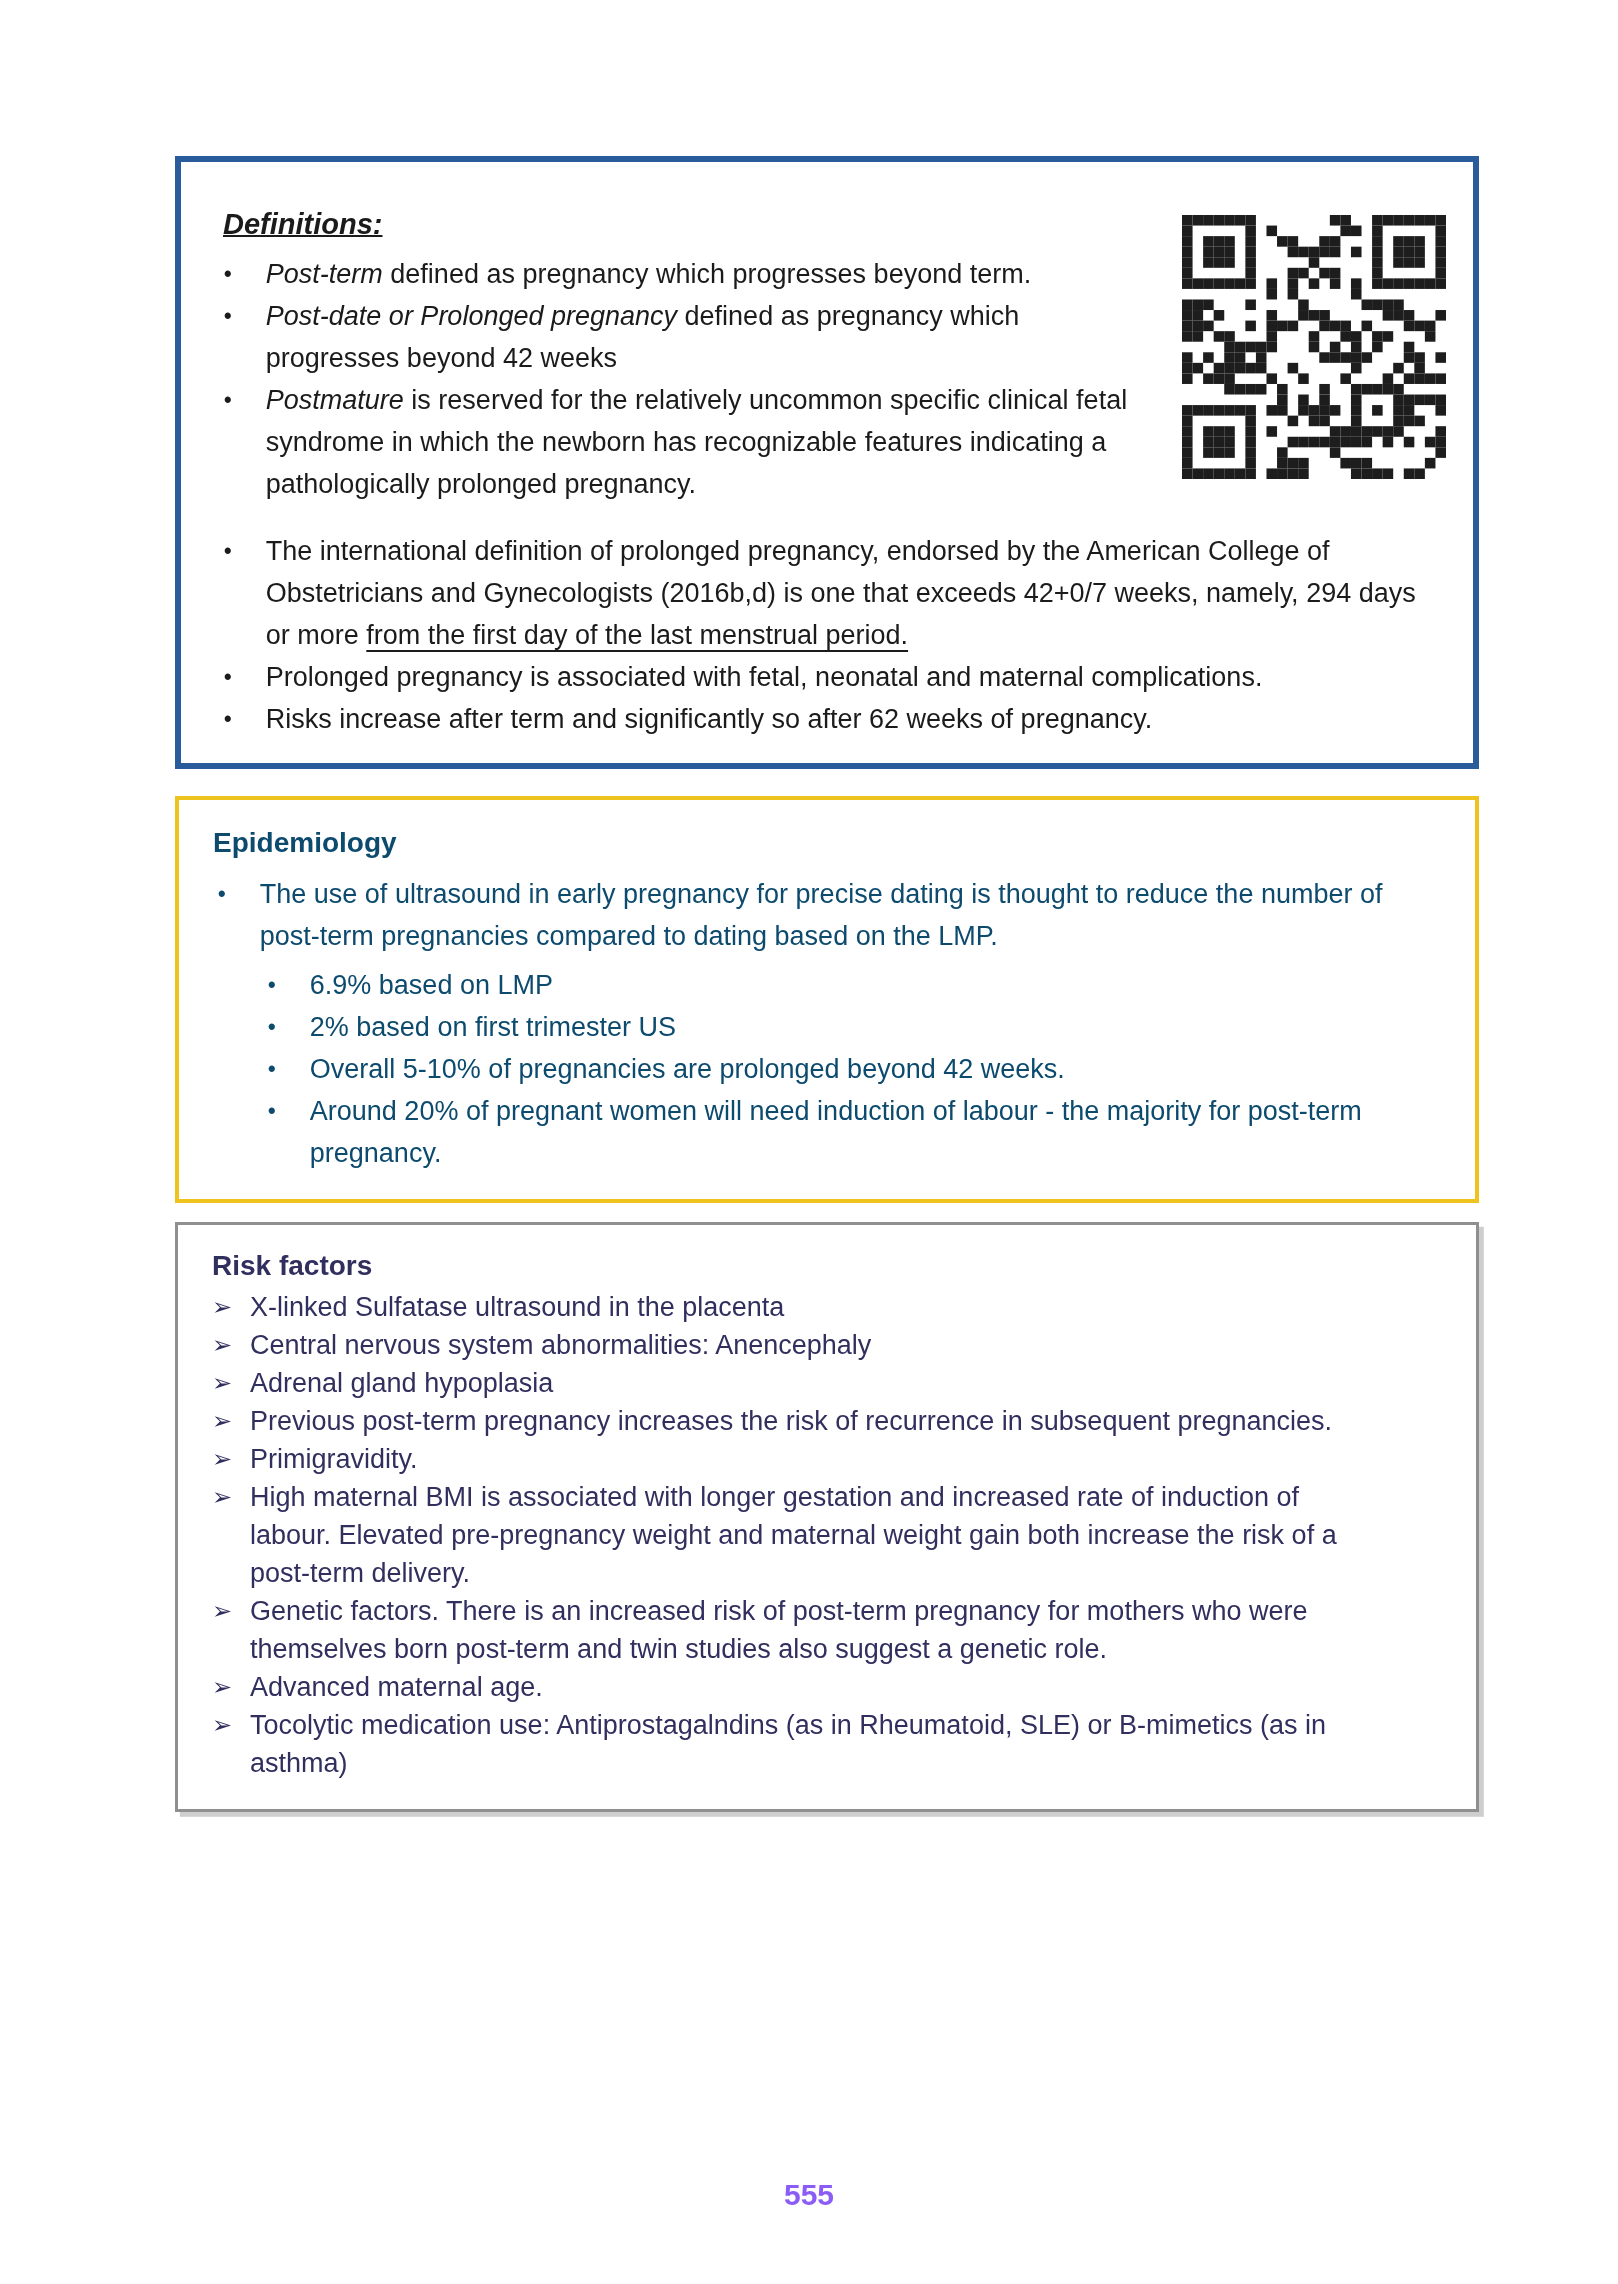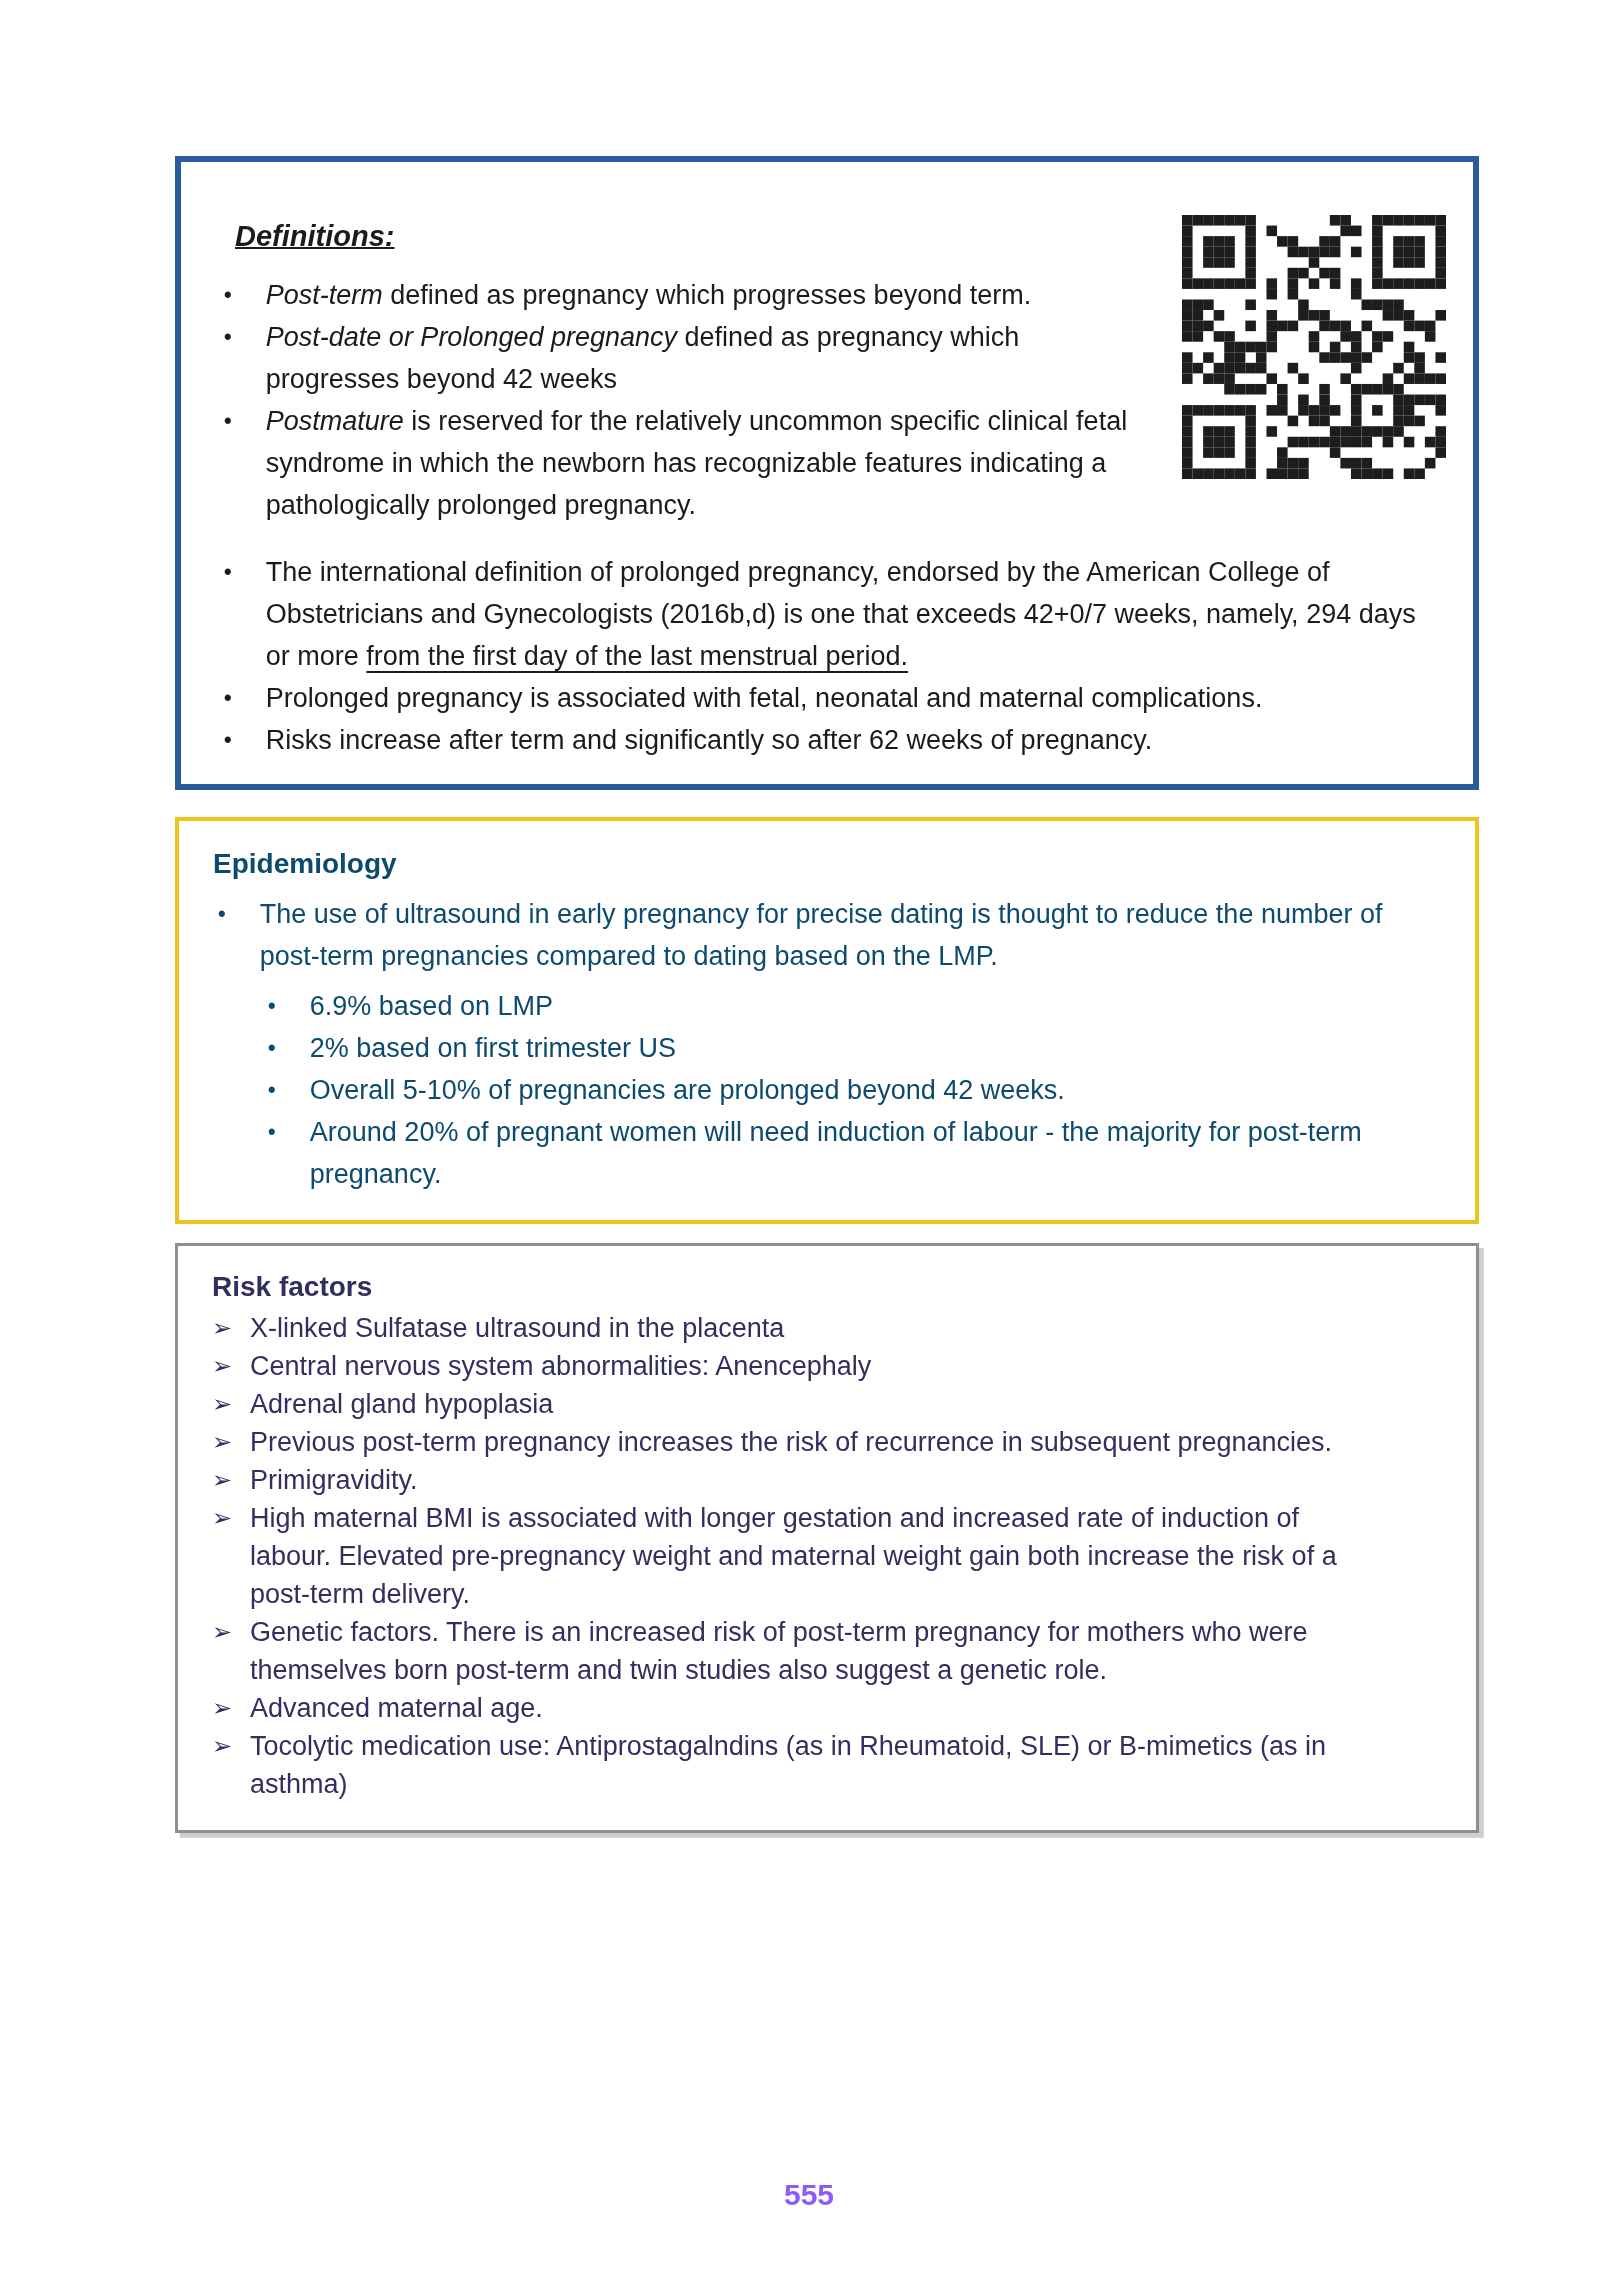--- a/index.html
+++ b/index.html
@@ -15,21 +15,21 @@
   .band-sub{box-sizing:border-box;height:60px;background:#fff;
     border:3.8px solid #F6E3B8;border-top:none;
     display:flex;align-items:center;justify-content:center;}
   .sub-title{font-size:27px;font-weight:bold;color:#171717;letter-spacing:8.6px;
     word-spacing:13.4px;white-space:nowrap;padding:0 9.6px 4.8px 9.6px;border-bottom:2.9px solid #171717;}
 
   
   .box{box-sizing:border-box;}
   .box-def{margin-top:7.6px;border:6.7px solid #2A5B9B;min-height:578px;position:relative;
     padding:36px 38px 23px 38px;font-size:27px;line-height:42px;color:#1b1b1b;}
-  .def-heading{margin:16px;font-size:29px;font-weight:bold;font-style:italic;
+  .def-heading{margin:4px;font-size:29px;font-weight:bold;font-style:italic;
     text-decoration:underline;text-decoration-thickness:2.4px;line-height:44px;}
   .blist{list-style:none;margin:7.6px 0 0 0;padding:0;}
   .blist li{display:flex;align-items:flex-start;}
   .blt{flex:0 0 42px;padding-left:4.8px;font-size:23px;}
   .btxt{flex:1;}
   .narrow{width:925px;}
   .glist{margin-top:25px;}
   .uline{text-decoration:underline;text-decoration-thickness:1.9px;text-underline-offset:5.7px;}
 
   .qr{position:absolute;top:53px;right:25px;width:268px;height:264px;}

